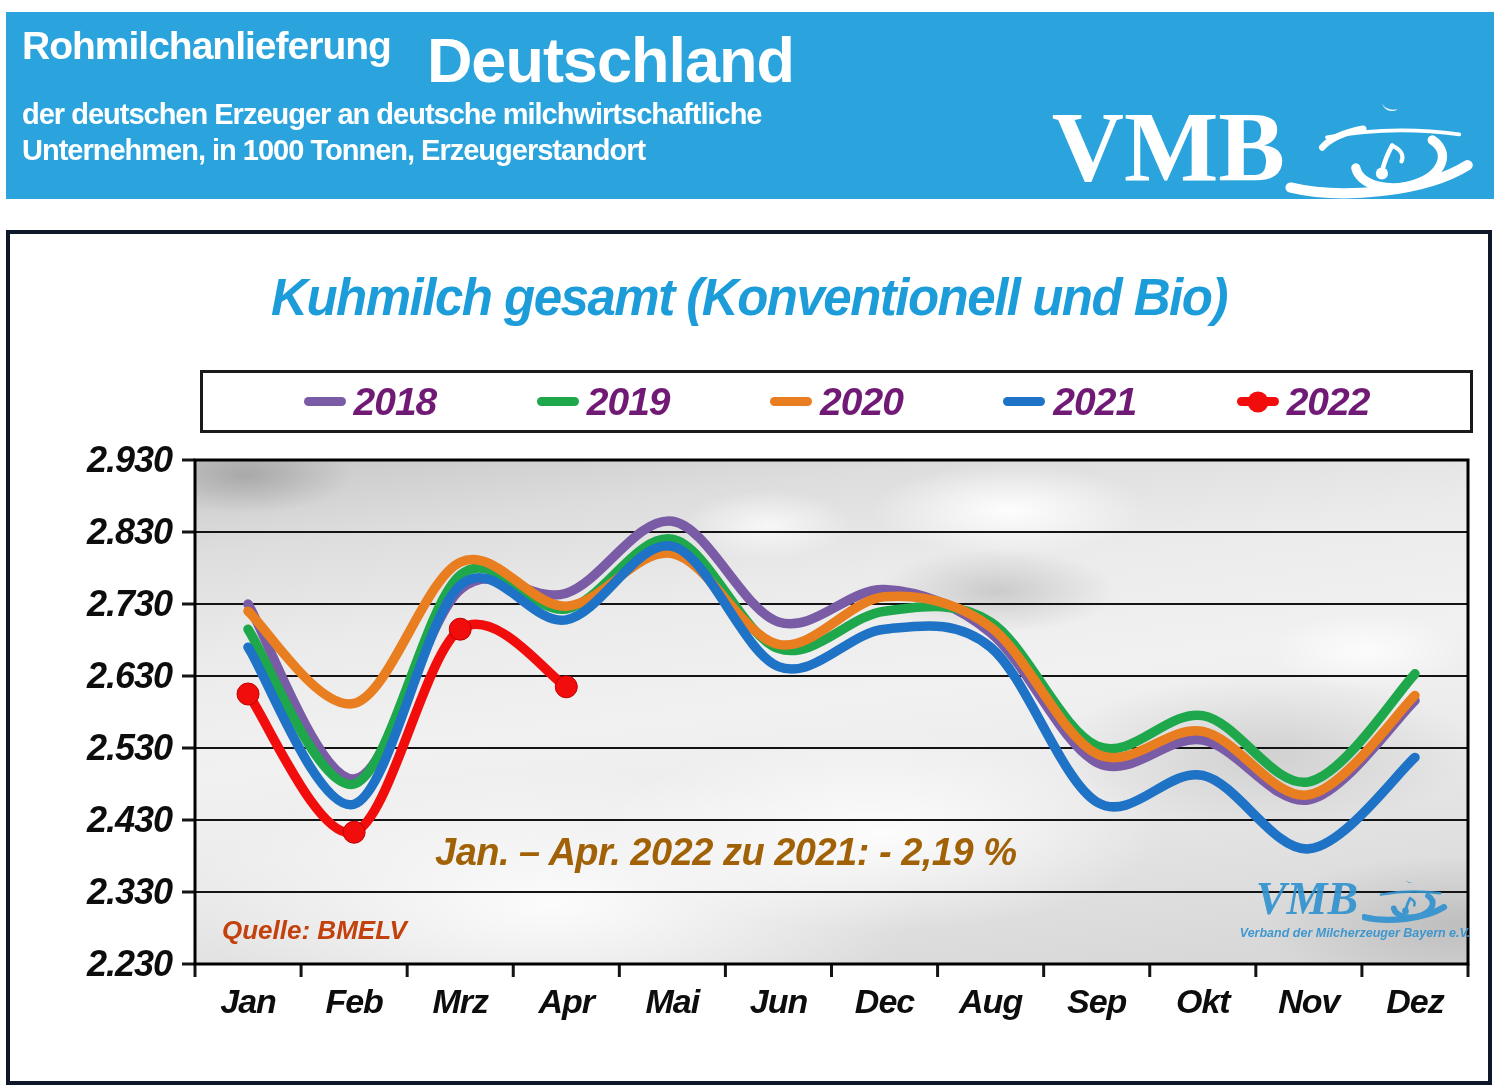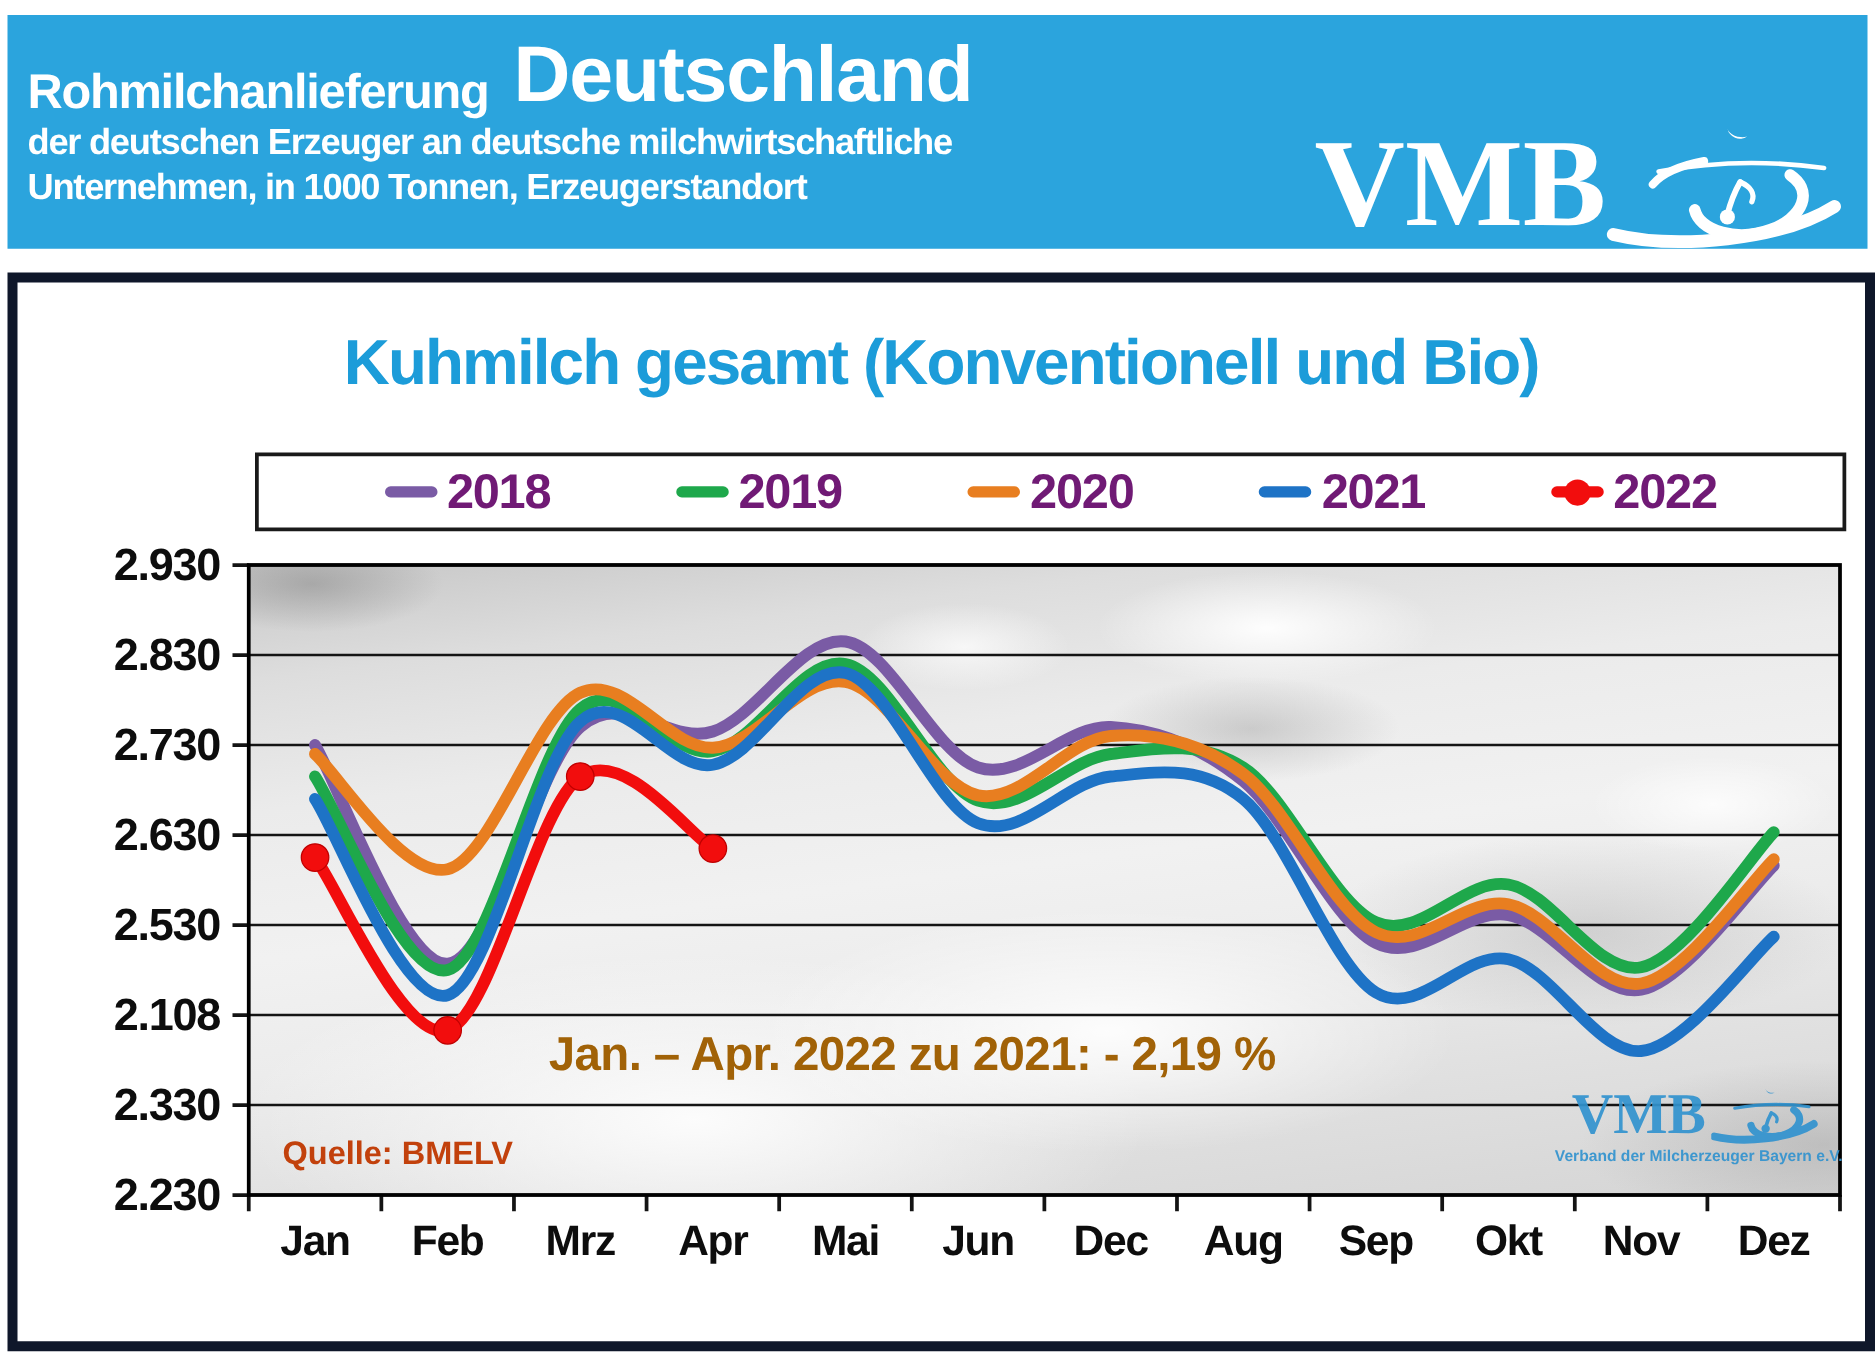--- a/index.html
+++ b/index.html
@@ -2,32 +2,32 @@
 <html><head>
 <meta charset="utf-8">
 <style>
   html,body{margin:0;padding:0;background:#ffffff;}
   .page{position:relative;width:1500px;height:1090px;background:#fff;overflow:hidden;
         font-family:"Liberation Sans",sans-serif;}
 
   
   .banner{position:absolute;left:6px;top:12px;width:1488px;height:187px;background:#2BA4DD;}
   .banner-text{position:absolute;left:16px;top:12px;color:#fff;letter-spacing:-1px;}
-  .banner-line1{display:flex;align-items:flex-end;gap:20px;}
+  .banner-line1{display:flex;align-items:flex-start;gap:36px;}
   .brand-small{font-size:39px;font-weight:bold;}
   .brand-big{font-size:63px;font-weight:bold;}
   .banner-sub{font-size:29px;font-weight:bold;line-height:1.25;white-space:nowrap;}
   .banner-logo{position:absolute;right:4px;bottom:-4px;display:flex;align-items:center;}
   .banner-logo-text{font-family:"Liberation Serif",serif;font-weight:bold;color:#fff;
                     font-size:100px;line-height:1;}
   .swirl{display:block;}
 
   
-  .chart-box{position:absolute;left:6px;top:218px;width:1478px;height:847px;
-             border:8px solid #0f172a;background:#fff;}
+  .chart-box{position:absolute;left:6px;top:230px;width:1478px;height:847px;
+             border:4px solid #0f172a;background:#fff;font-style:italic;}
   .chart-title{position:absolute;top:34px;left:0;width:100%;text-align:center;
                font-size:51px;font-weight:bold;color:#1C9CD9;letter-spacing:-1.5px;}
 
   .legend{position:absolute;left:190px;top:136px;width:1267px;height:57px;
           border:3px solid #1a1a1a;background:#fff;display:flex;align-items:center;
           justify-content:space-evenly;}
   .legend-item{display:flex;align-items:center;gap:8px;}
   .legend-swatch{position:relative;width:42px;height:9px;border-radius:5px;}
   .legend-marker{position:absolute;left:50%;top:50%;width:21px;height:21px;border-radius:50%;
                  transform:translate(-50%,-50%);}
@@ -165,21 +165,21 @@
         <circle cx="281.2083333333333" cy="171.2" r="11" fill="#F20D0D" stroke="#c00000" stroke-width="1"></circle>
         <circle cx="387.29166666666663" cy="228.79999999999998" r="11" fill="#F20D0D" stroke="#c00000" stroke-width="1"></circle>
       </svg>
 
     <div id="y-labels">
         <div class="y-tick-label" style="top: 205px;">2.930</div>
         <div class="y-tick-label" style="top: 277px;">2.830</div>
         <div class="y-tick-label" style="top: 349px;">2.730</div>
         <div class="y-tick-label" style="top: 421px;">2.630</div>
         <div class="y-tick-label" style="top: 493px;">2.530</div>
-        <div class="y-tick-label" style="top: 565px;">2.108</div>
+        <div class="y-tick-label" style="top: 565px;">2.430</div>
         <div class="y-tick-label" style="top: 637px;">2.330</div>
         <div class="y-tick-label" style="top: 709px;">2.230</div>
       </div>
     <div id="x-labels">
         <div class="x-tick-label" style="left: 185px; width: 106.083px;">Jan</div>
         <div class="x-tick-label" style="left: 291.083px; width: 106.083px;">Feb</div>
         <div class="x-tick-label" style="left: 397.167px; width: 106.083px;">Mrz</div>
         <div class="x-tick-label" style="left: 503.25px; width: 106.083px;">Apr</div>
         <div class="x-tick-label" style="left: 609.333px; width: 106.083px;">Mai</div>
         <div class="x-tick-label" style="left: 715.417px; width: 106.083px; text-align: center;">Jun</div>

